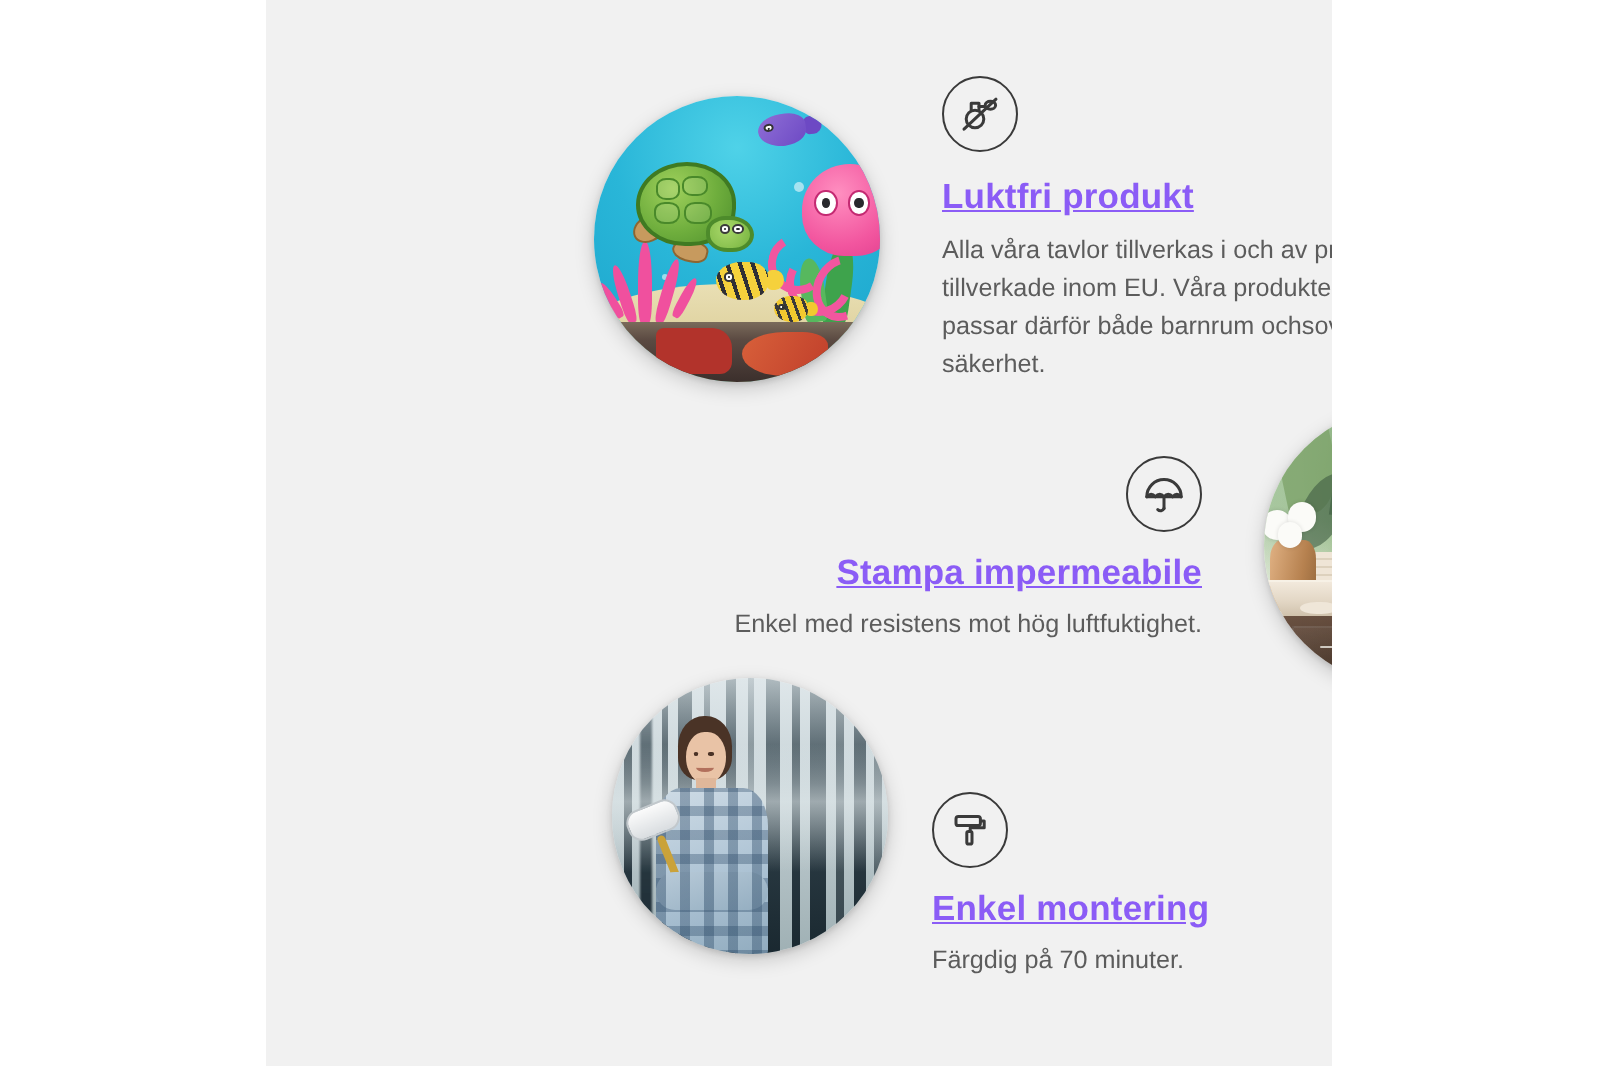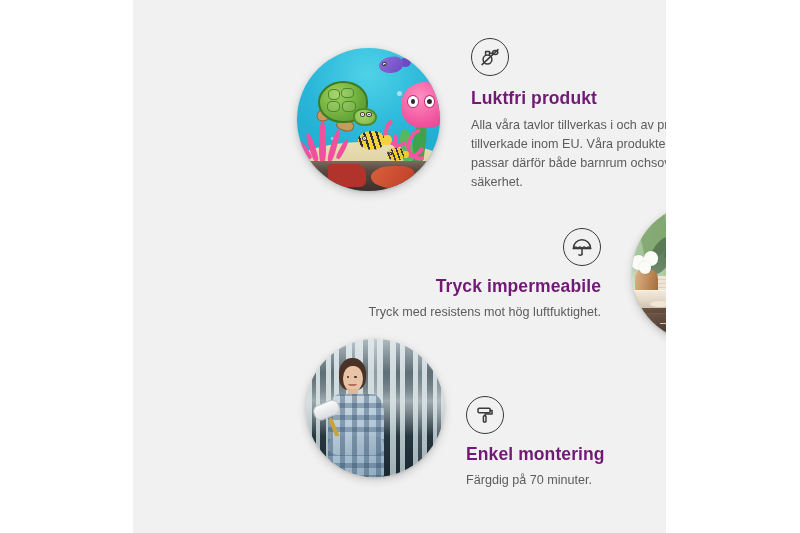--- a/index.html
+++ b/index.html
@@ -38,24 +38,25 @@
   .feature .icon-wrap { display:block; }
   .icon-circle {
     width:38px; height:38px;
     border:1.4px solid #3a3a3a;
     border-radius:50%;
     display:flex; align-items:center; justify-content:center;
   }
   .feature h2 {
     font-size:17.5px;
     font-weight:700;
-    color:#701a75;
+    color:#8b5cf6;
     letter-spacing:0.1px;
     line-height:1.25;
     white-space:nowrap;
+    text-decoration:underline;
   }
   .feature p {
     font-size:12.6px;
     font-weight:400;
     color:#5c5c5c;
     line-height:1.52;
   }
 
   
   #feature-1 { left:338px; top:38px; width:296px; text-align:left; }
@@ -470,22 +471,22 @@
       <div class="icon-wrap">
         <div class="icon-circle">
           <svg width="24" height="24" viewBox="0 0 24 24" aria-hidden="true">
             <path class="ic" d="M3.4 13.4 a8.6 8.6 0 0 1 17.2 0 z"></path>
             <path class="ic" d="M3.4 13.4 q2.15 -2.6 4.3 0 q2.15 -2.6 4.3 0 q2.15 -2.6 4.3 0 q2.15 -2.6 4.3 0"></path>
             <path class="ic" d="M12 13.4 V19.2"></path>
             <path class="ic" d="M12 19.2 a1.9 1.9 0 0 1 -3.1 0.6"></path>
           </svg>
         </div>
       </div>
-      <h2>Tryck impermeabile</h2>
-      <p>Tryck med resistens mot hög luftfuktighet.</p>
+      <h2>Stampa impermeabile</h2>
+      <p>Enkel med resistens mot hög luftfuktighet.</p>
     </div>
 
     <div class="photo" id="photo-forest">
       <div class="inner">
         <div class="forest-bg">
           <span class="trunk tk1"></span>
             <span class="trunk tk2"></span>
             <span class="trunk tk3"></span>
           <span class="trunk tk4"></span>
             <span class="trunk tk5"></span>

